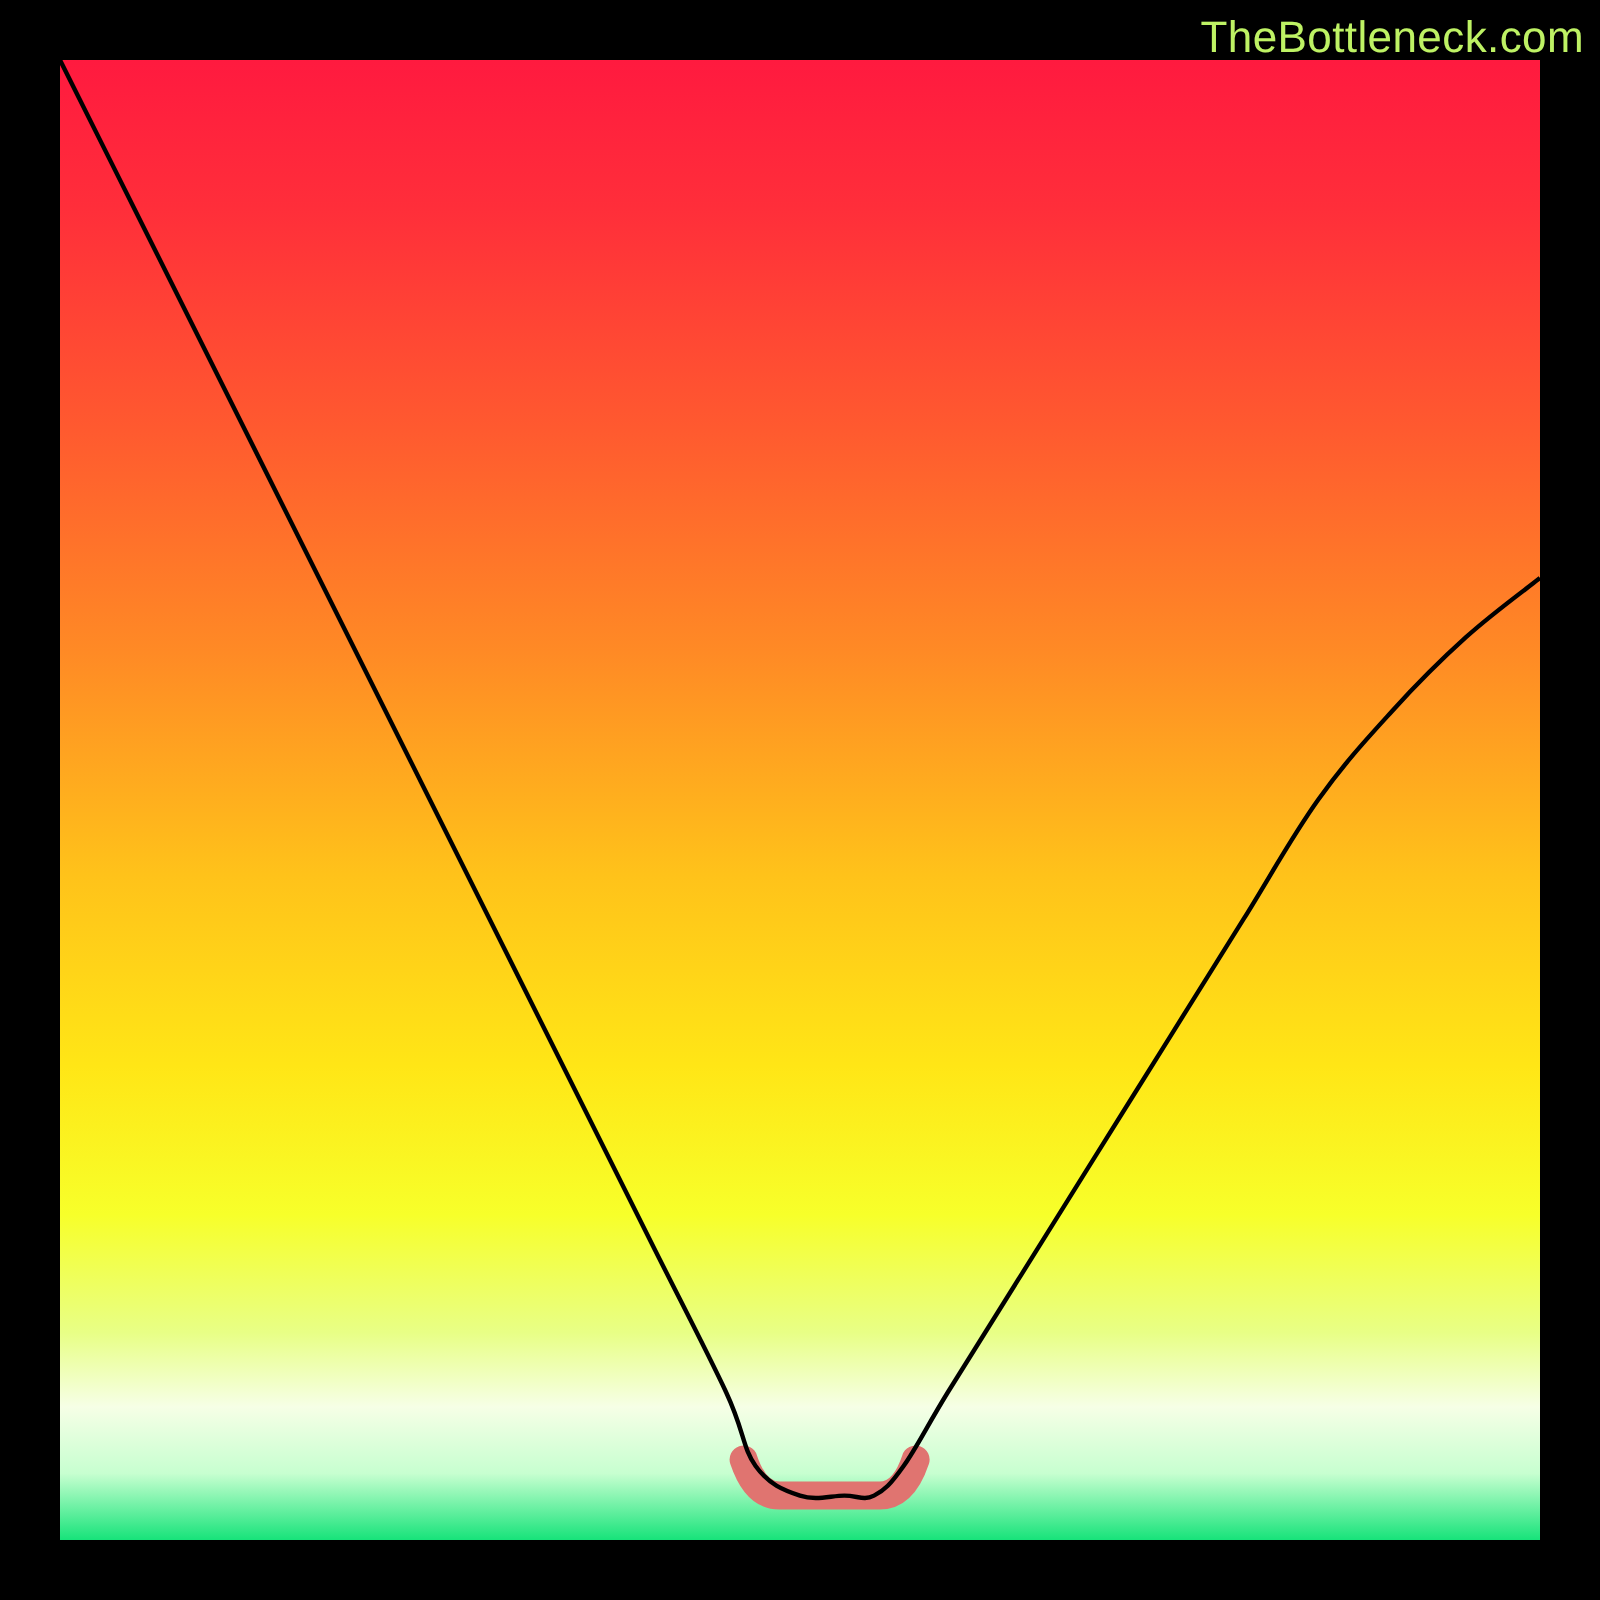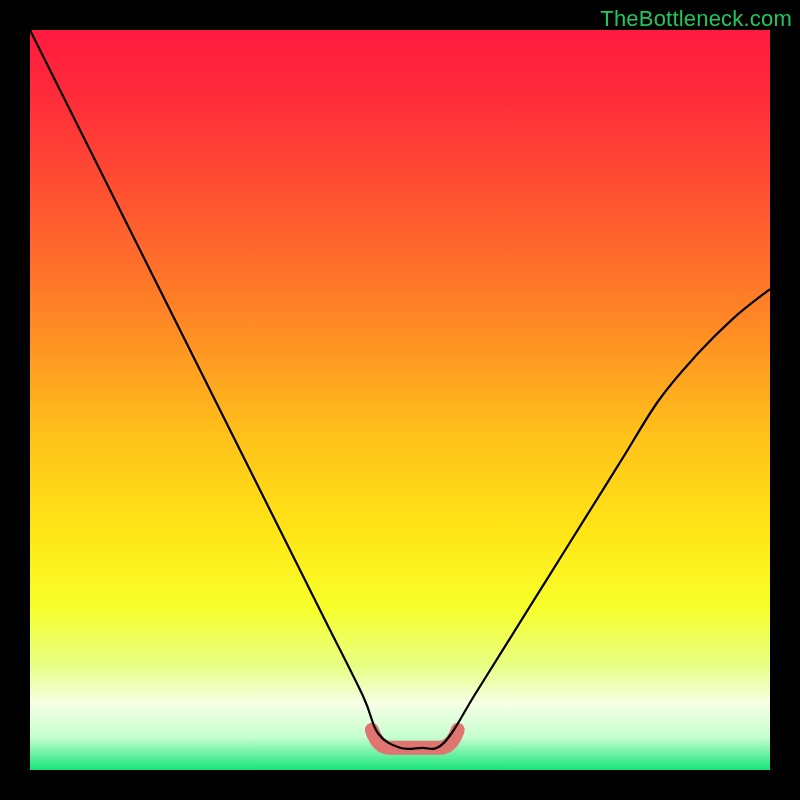--- a/index.html
+++ b/index.html
@@ -34,21 +34,21 @@
     position: absolute;
     left: 0;
     top: 0;
     width: 100%;
     height: 100%;
   }
   .watermark {
     position: absolute;
     top: 6px;
     right: 8px;
-    color: #22c55e;
+    color: #bef264;
     font-size: 22px;
     font-weight: 500;
     letter-spacing: 0.2px;
     user-select: none;
   }
 </style>
 </head>
 <body>
 
 <div class="frame">

